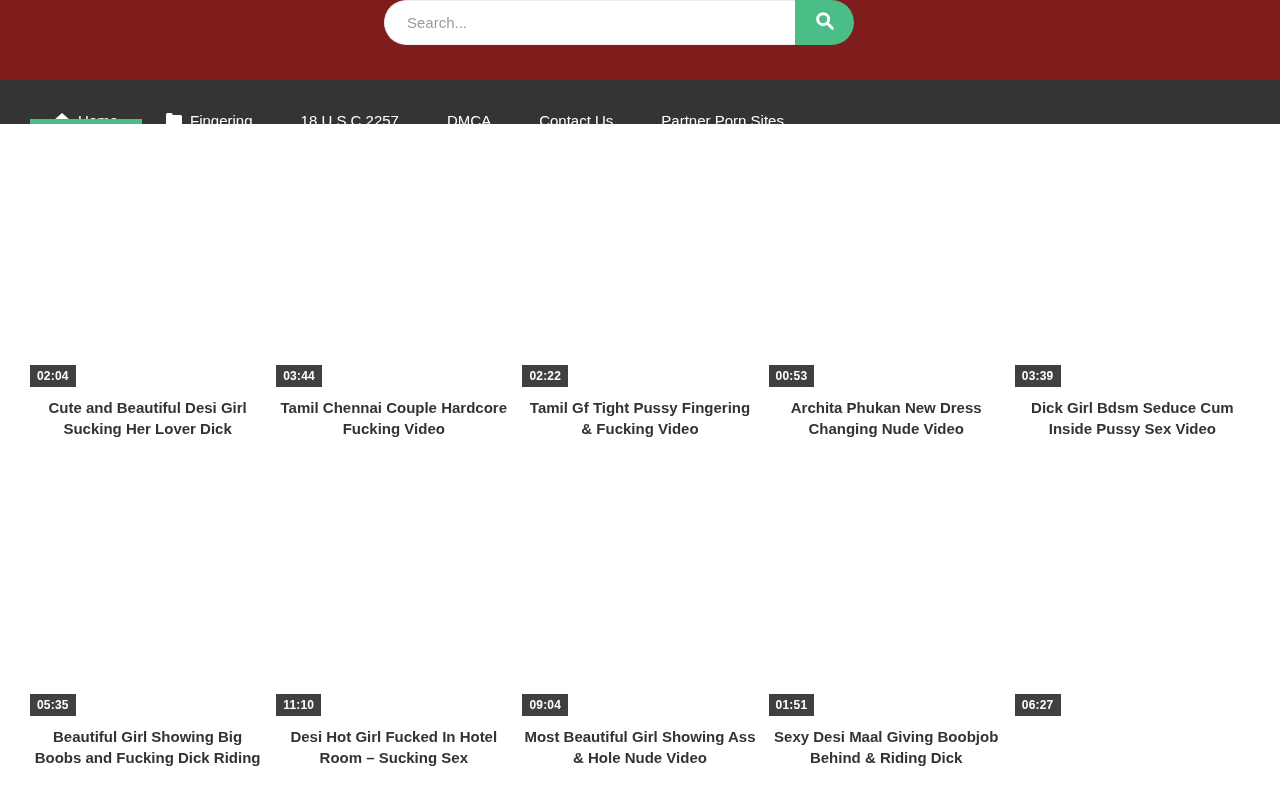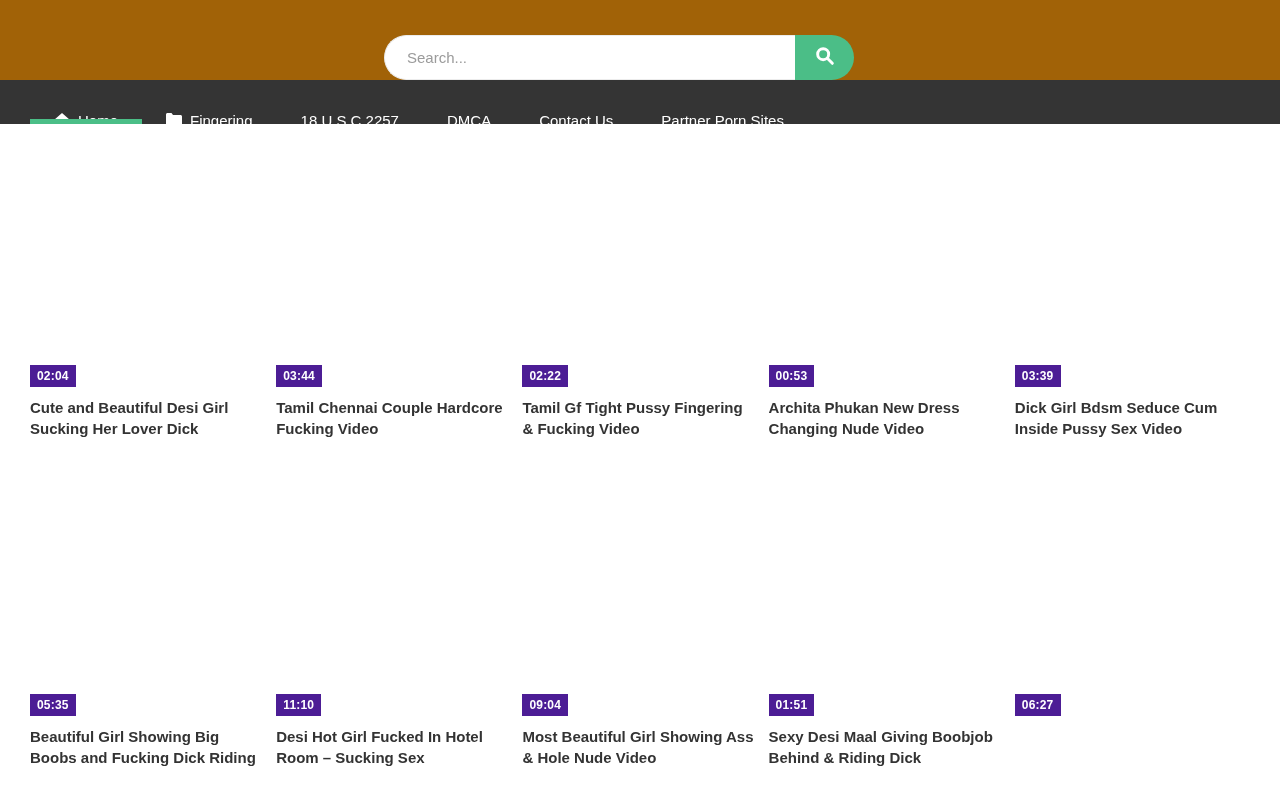--- a/index.html
+++ b/index.html
@@ -6,23 +6,23 @@
   html, body {
     width: 1280px; height: 800px;
     background: #ffffff;
     font-family: "Liberation Sans", "DejaVu Sans", sans-serif;
     overflow: hidden;
   }
 
   
   .top-header {
     height: 80px;
-    background: #a16207;
-    display: flex;
-    align-items: flex-end;
+    background: #7f1d1d;
+    display: flex;
+    align-items: flex-start;
   }
   .search-form {
     display: flex;
     height: 45px;
     margin-left: 384px;
   }
   .search-input {
     width: 411px;
     height: 45px;
     border: 1px solid #ececec;
@@ -89,34 +89,35 @@
   .video-card { cursor: pointer; }
   .video-thumb {
     position: relative;
     height: 250px;
     background: #ffffff;
   }
   .duration-badge {
     position: absolute;
     left: 0;
     bottom: 3px;
-    background: #4c1d95;
+    background: #404040;
     color: #ffffff;
     font-size: 12px;
     font-weight: bold;
     padding: 4px 7px;
     letter-spacing: 0.2px;
     margin-top: 27px;
   }
   .video-title {
     margin-top: 7px;
     font-size: 15px;
     font-weight: bold;
     color: #333333;
     line-height: 21px;
+    text-align: center;
   }
 </style>
 </head>
 <body>
 
 <header class="top-header">
   <form class="search-form">
     <input class="search-input" type="text" placeholder="Search..." style="">
     <button class="search-button" type="submit">
       <span>

